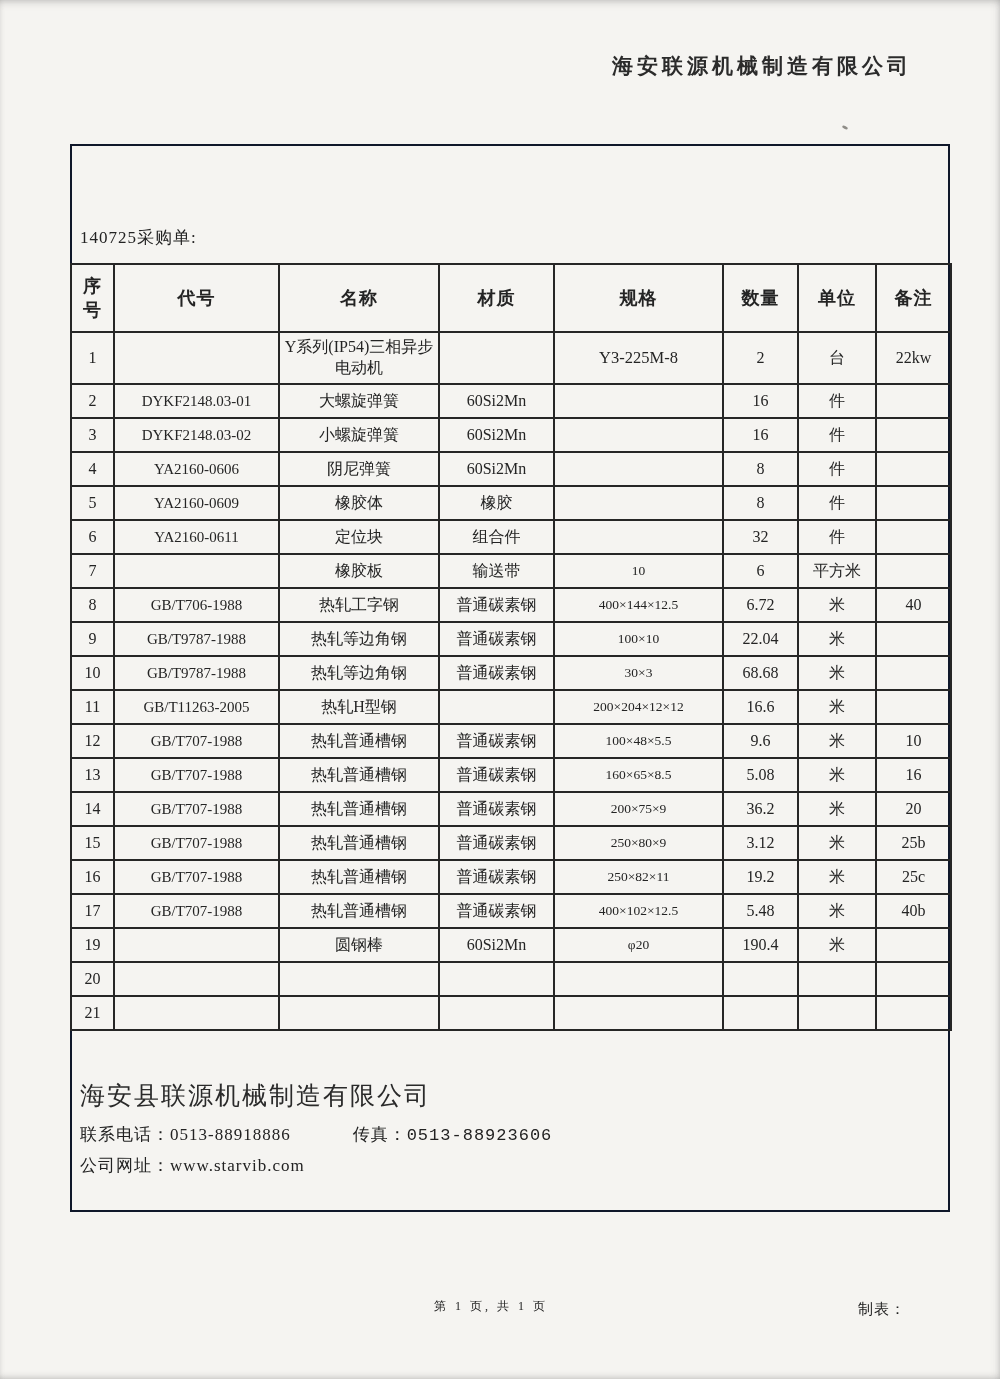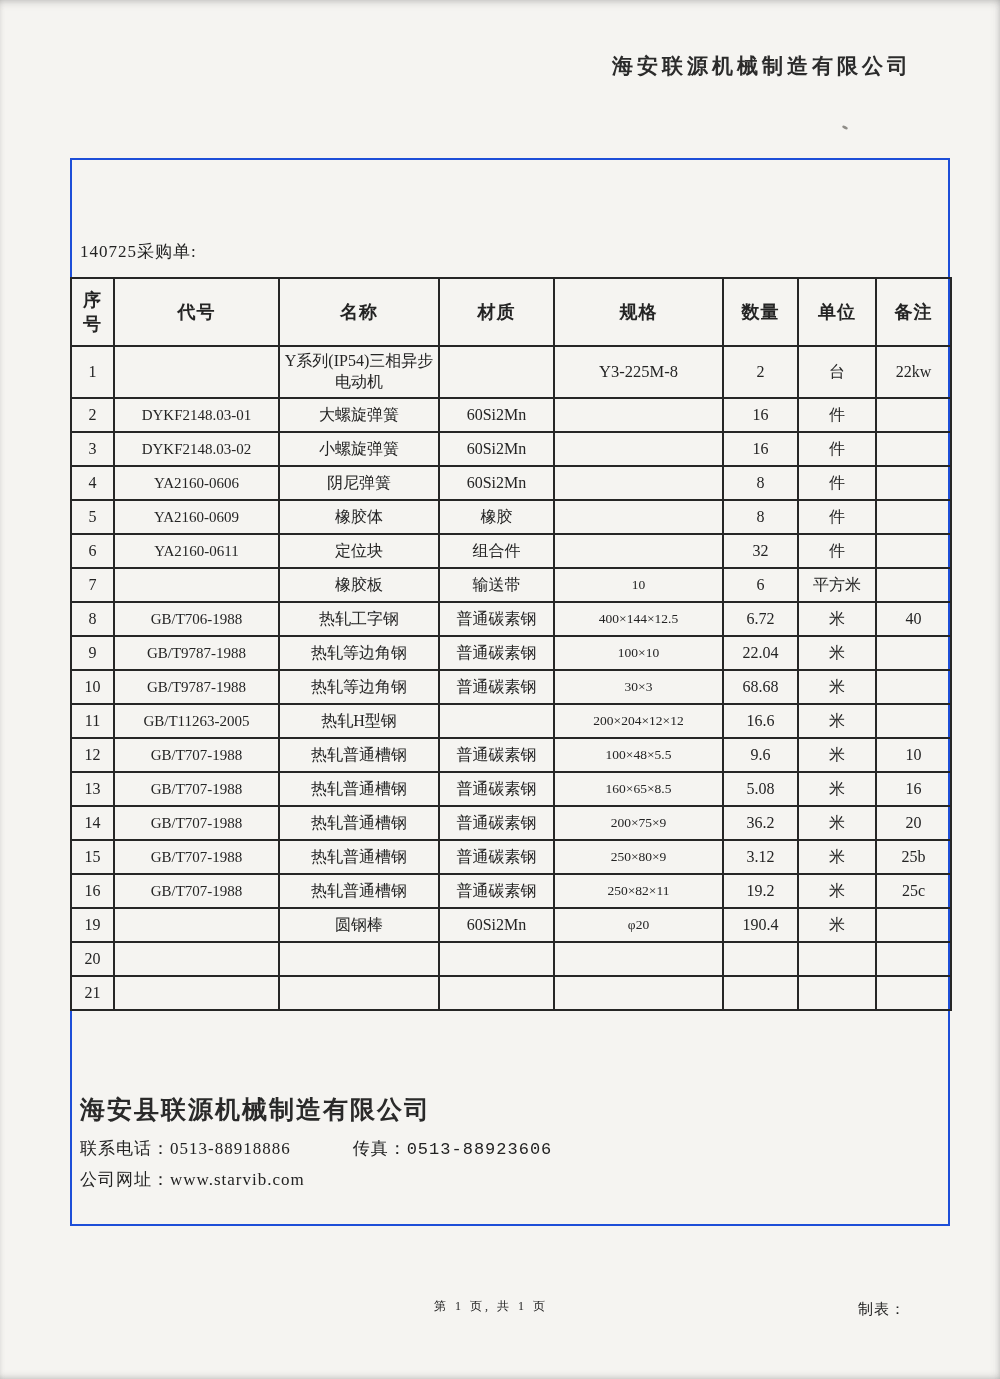--- a/index.html
+++ b/index.html
@@ -20,23 +20,23 @@
     position: absolute; top: 52px; right: 88px;
     font-size: 21px; letter-spacing: 4px; font-weight: 700;
     color: #2b2b2b;
   }
   .speck {
     position: absolute; left: 842px; top: 126px;
     width: 6px; height: 3px; background: #8f8d88;
     border-radius: 50%; transform: rotate(25deg);
   }
   .outer-box {
-    position: absolute; left: 70px; top: 158px;
+    position: absolute; left: 70px; top: 144px;
     width: 876px; height: 1064px;
-    border: 2px solid #1d4ed8;
+    border: 2px solid #0f172a;
     background: transparent;
   }
   .doc-title {
     position: absolute; left: 8px; top: 80px;
     font-size: 17px; letter-spacing: 1px;
   }
   table.po-table {
     position: absolute; left: -2px; top: 117px;
     width: 880px; border-collapse: collapse; table-layout: fixed;
     text-align: center; color: #242424;
@@ -53,21 +53,21 @@
   .po-table td { font-size: 16px; }
   .po-table td:nth-child(2) { font-size: 15px; }
   .po-table td:nth-child(3) { font-size: 16px; line-height: 1.3; }
   .po-table td:nth-child(5) { font-size: 13.5px; }
   .po-table tbody tr:first-child td:nth-child(5) { font-size: 16.5px; }
   .company-block {
     position: absolute; left: 8px; top: 928px;
     line-height: 1.75; font-size: 17px; letter-spacing: 1px;
   }
   .company-big {
-    font-size: 25px; letter-spacing: 2px; font-weight: 700;
+    font-size: 25px; letter-spacing: 2px; font-weight: 400;
     margin-bottom: 2px; color: #2a2a2a;
   }
   .fax-part { margin-left: 62px; font-family: Liberation Mono, monospace; }
   .page-footer-center {
     position: absolute; left: 434px; top: 1298px;
     font-size: 12px; letter-spacing: 3px;
   }
   .page-footer-right {
     position: absolute; right: 94px; top: 1300px;
     font-size: 15px; letter-spacing: 1px;
@@ -264,20 +264,30 @@
           <td>16</td>
           <td>GB/T707-1988</td>
           <td>热轧普通槽钢</td>
           <td>普通碳素钢</td>
           <td>250×82×11</td>
           <td>19.2</td>
           <td>米</td>
           <td>25c</td>
         </tr>
         <tr>
+          <td>17</td>
+          <td>GB/T707-1988</td>
+          <td>热轧普通槽钢</td>
+          <td>普通碳素钢</td>
+          <td>400×102×12.5</td>
+          <td>5.48</td>
+          <td>米</td>
+          <td>40b</td>
+        </tr>
+        <tr>
           <td>19</td>
           <td></td>
           <td>圆钢棒</td>
           <td>60Si2Mn</td>
           <td>φ20</td>
           <td>190.4</td>
           <td>米</td>
           <td></td>
         </tr>
         <tr>

